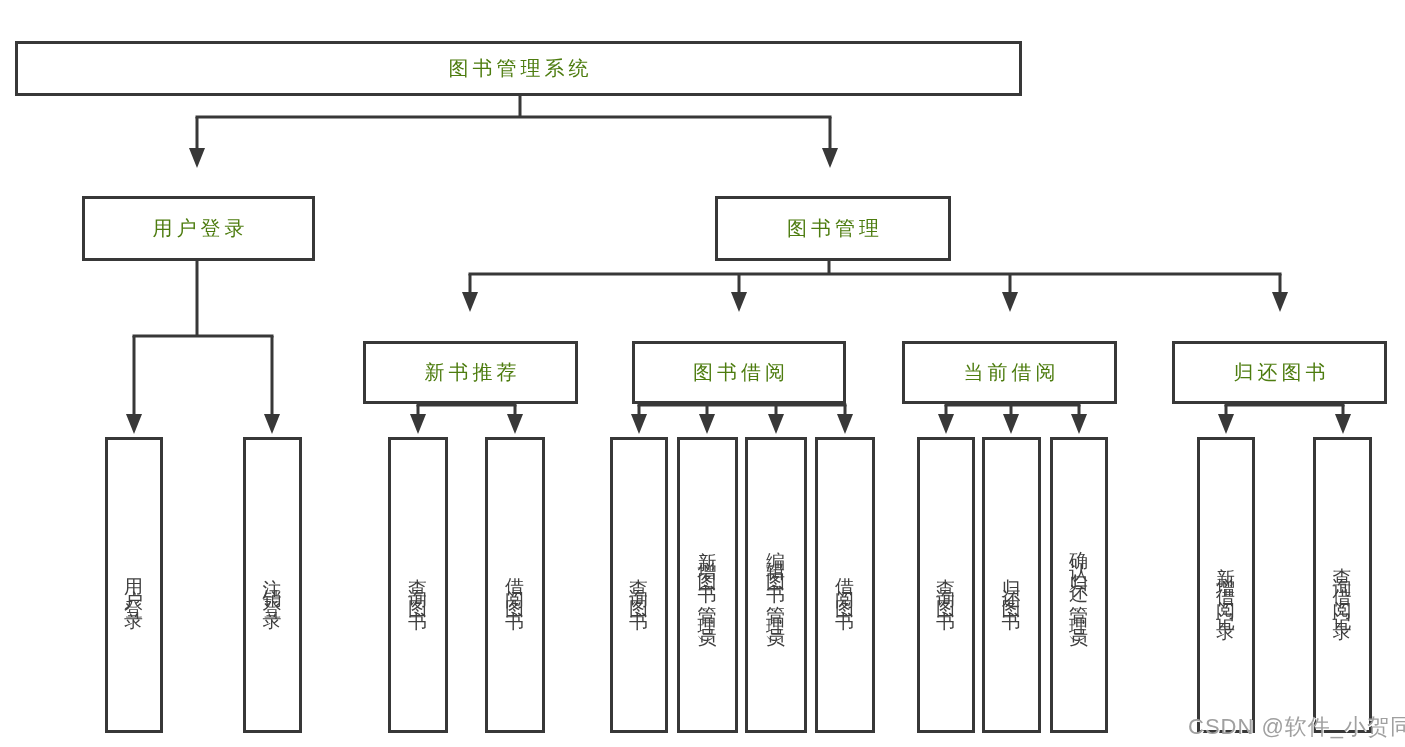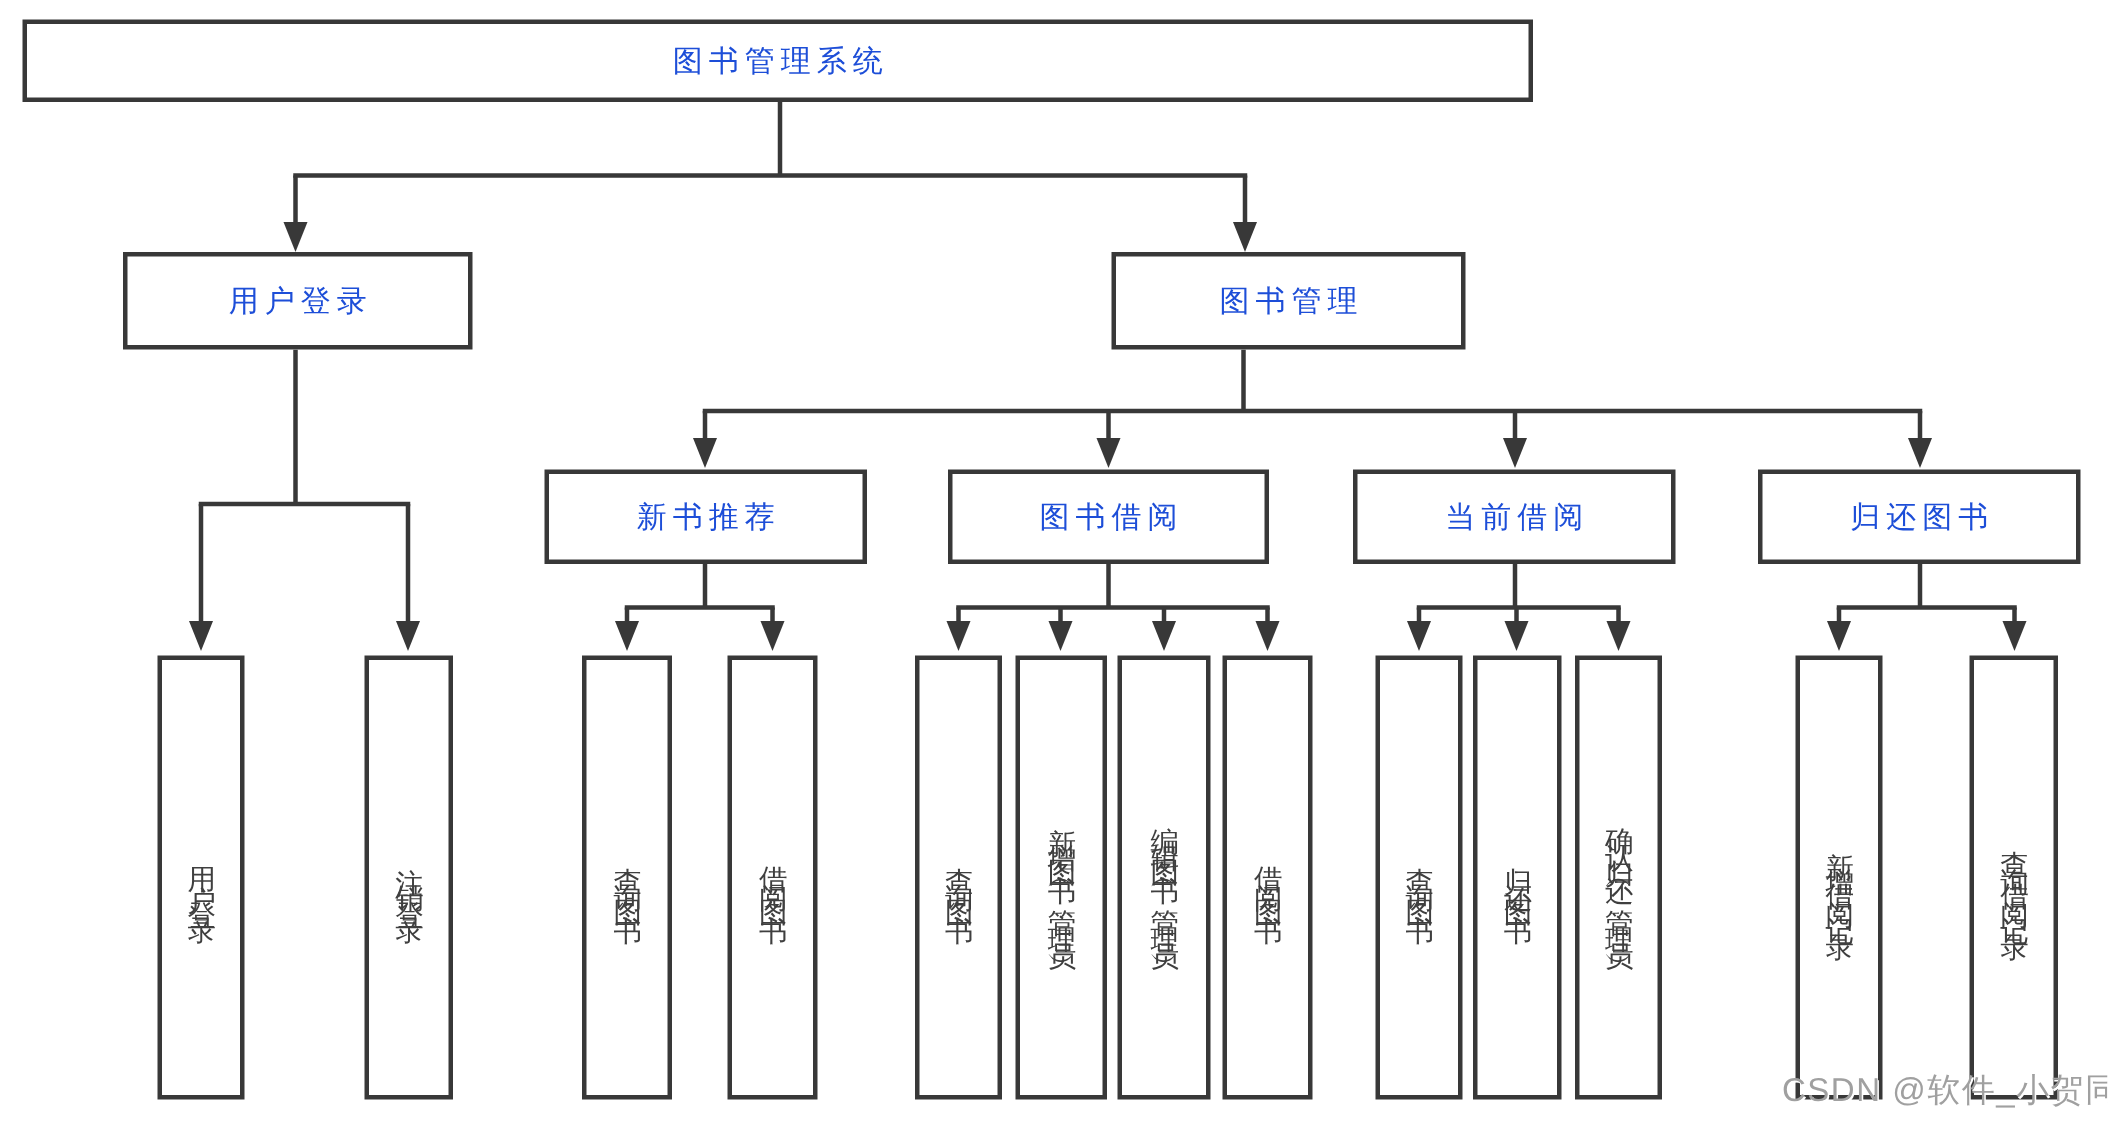--- a/index.html
+++ b/index.html
@@ -10,23 +10,24 @@
     overflow:hidden;
     font-family:"Liberation Sans","DejaVu Sans",sans-serif;
   }
   #connectors{position:absolute;left:0;top:0;width:1405px;height:747px;}
   .hbox{
     position:absolute;
     box-sizing:border-box;
     border:3px solid #383838;
     background:#ffffff;
     display:flex;align-items:center;justify-content:center;
-    font-size:20px;letter-spacing:4px;color:#1d4ed8;
+    font-size:20px;letter-spacing:4px;color:#4d7c0f;
     text-indent:4px; 
     z-index:2;
+    margin-top:28px;
   }
   .leaf{
     position:absolute;
     top:437px;height:296px;
     box-sizing:border-box;
     border:3px solid #383838;
     background:#ffffff;
     display:flex;align-items:center;justify-content:center;
     z-index:2;
   }
@@ -94,21 +95,21 @@
 
     <path d="M1280 376 V405 M1224.5 405 H1344.5"></path>
     <path d="M1226 405 V416 M1343 405 V416"></path>
     <polygon points="1218,414 1234,414 1226,434" fill="#383838" stroke="none"></polygon>
     <polygon points="1335,414 1351,414 1343,434" fill="#383838" stroke="none"></polygon>
   </svg>
 
   <div class="hbox" style="left:15px;top:13px;width:1007px;height:55px;">图书管理系统</div>
 
   <div class="hbox" style="left:82px;top:168px;width:233px;height:65px;">用户登录</div>
-  <div class="hbox" style="left:741px;top:168px;width:236px;height:65px;">图书管理</div>
+  <div class="hbox" style="left:715px;top:168px;width:236px;height:65px;">图书管理</div>
 
   <div class="hbox" style="left:363px;top:313px;width:215px;height:63px;">新书推荐</div>
   <div class="hbox" style="left:632px;top:313px;width:214px;height:63px;text-align:center;">图书借阅</div>
   <div class="hbox" style="left:902px;top:313px;width:215px;height:63px;text-align:center;">当前借阅</div>
   <div class="hbox" style="left:1172px;top:313px;width:215px;height:63px;">归还图书</div>
 
   <div class="leaf" style="left:105px;width:58px;">
     <span>用户登录</span>
   </div>
   <div class="leaf" style="left:243px;width:59px;">

